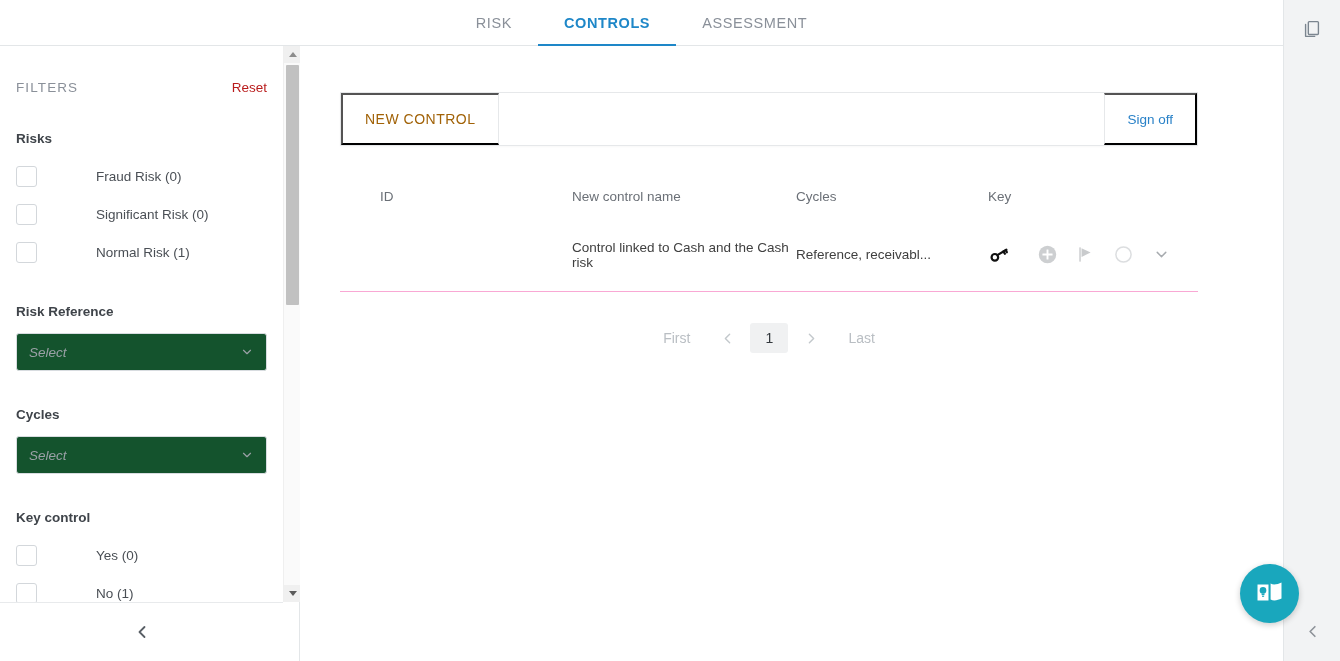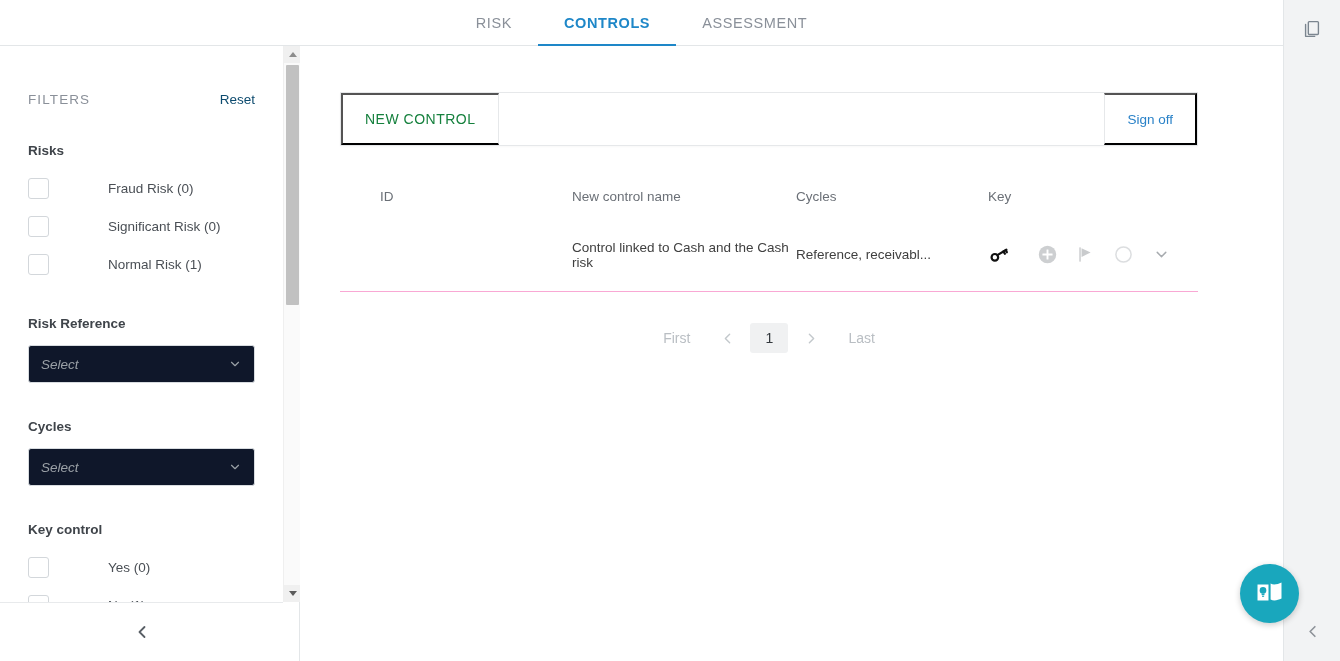--- a/index.html
+++ b/index.html
@@ -46,50 +46,50 @@
     width: 24px; height: 26px; cursor: pointer;
     display: flex; align-items: center; justify-content: center;
   }
 
   
   .sidebar {
     position: absolute; left: 0; top: 46px; width: 300px; height: 615px;
     background: #ffffff; border-right: 1px solid #e3e6e8;
   }
   .sidebar-scroll {
-    position: absolute; left: 0; top: 16px; width: 283px; height: 556px;
-    overflow: hidden; padding: 0 28px;
+    position: absolute; left: 0; top: 4px; width: 283px; height: 556px;
+    overflow: hidden; padding: 0 16px;
   }
   .filters-head {
     display: flex; align-items: center; justify-content: space-between;
     padding-top: 30px;
   }
   .filters-title {
     font-size: 13.5px; letter-spacing: 1.1px; color: #8a9099; font-weight: 400;
   }
   .reset-link {
-    font-size: 13.5px; color: #0c4a6e; cursor: pointer;
+    font-size: 13.5px; color: #b91c1c; cursor: pointer;
   }
   .group { margin-top: 36px; }
   .group-label {
     font-size: 13.5px; font-weight: 700; color: #3f444a; margin-bottom: 14px;
   }
   .check-row {
     display: flex; align-items: center; height: 32px; margin-bottom: 6px; cursor: pointer; gap: 40px;
   }
   .check-box {
     width: 21px; height: 21px; border: 1px solid #d3d7db; border-radius: 3px;
     background: #fff; flex: none;
   }
   .check-label {
     margin-left: 19px; font-size: 13.5px; color: #4a4f55;
   }
   .select-box {
     position: relative; height: 38px; border: 1px solid #d8dce0; border-radius: 3px;
-    display: flex; align-items: center; padding: 0 12px; background: #0f172a; cursor: pointer;
+    display: flex; align-items: center; padding: 0 12px; background: #14532d; cursor: pointer;
   }
   .select-text { font-size: 13.5px; font-style: italic; color: #9aa0a6; }
   .select-caret {
     position: absolute; right: 12px; top: 50%; transform: translateY(-50%);
     width: 14px; height: 14px;
   }
 
   
   .sb-track {
     position: absolute; left: 283px; top: 0; width: 17px; height: 556px;
@@ -124,21 +124,21 @@
     background: #ffffff; overflow: hidden;
   }
   .content-wrap { position: absolute; left: 40px; top: 46px; width: 858px; }
 
   .action-bar {
     height: 54px; border: 1px solid #e6e8ea; background: #ffffff;
     display: flex; align-items: stretch; box-shadow: 0 1px 2px rgba(0,0,0,0.03);
   }
   .new-control-btn {
     display: flex; align-items: center; padding: 0 22px;
-    font-size: 14px; letter-spacing: 0.5px; color: #15803d; font-weight: 500;
+    font-size: 14px; letter-spacing: 0.5px; color: #a16207; font-weight: 500;
     border-right: 1px solid #e6e8ea; cursor: pointer; background: none;
     font-family: inherit;
   }
   .action-spacer { flex: 1; }
   .sign-off-btn {
     display: flex; align-items: center; padding: 0 22px;
     font-size: 13.5px; color: #2a82c8; border-left: 1px solid #e6e8ea;
     cursor: pointer; background: none; font-family: inherit;
   }
 

